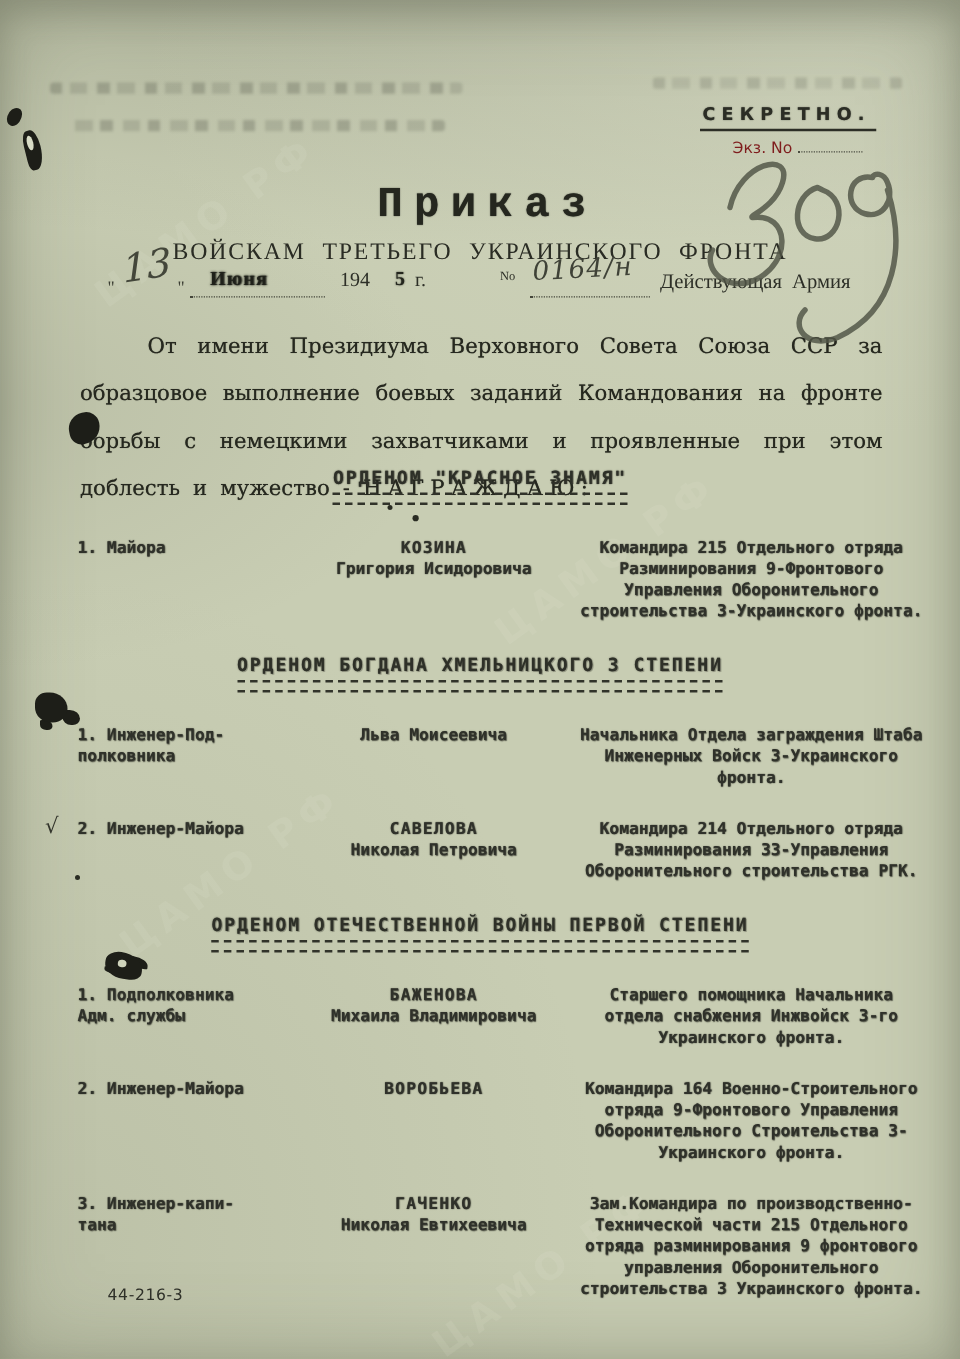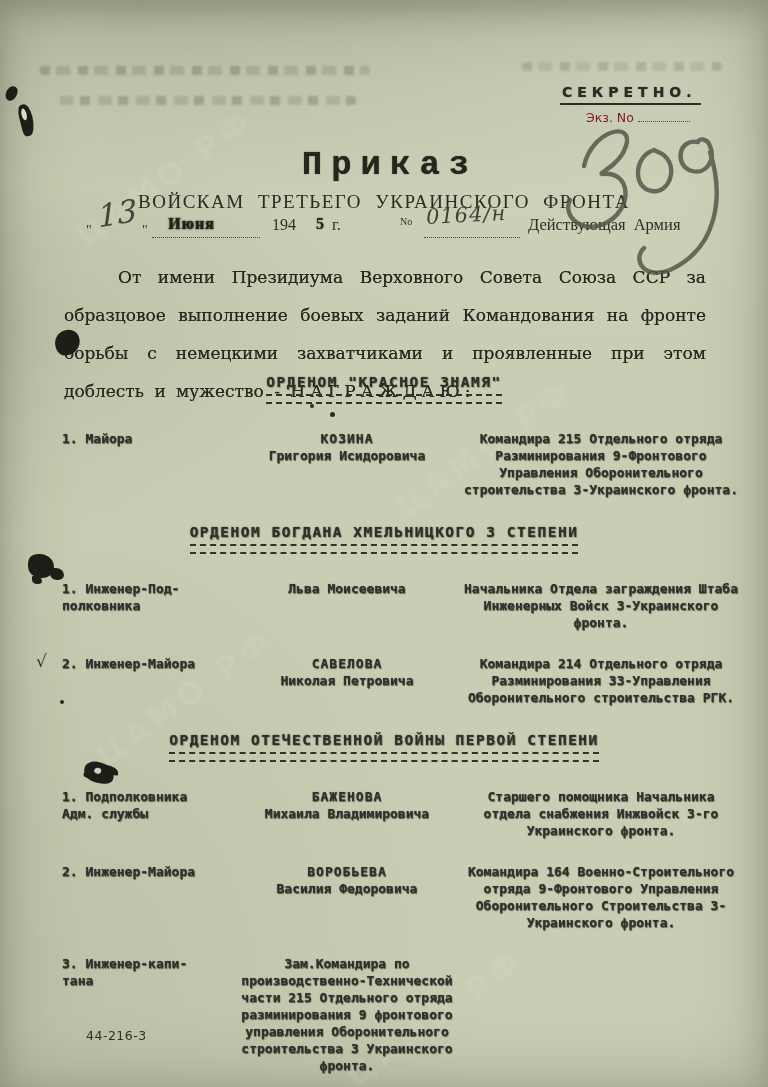--- a/index.html
+++ b/index.html
@@ -227,29 +227,32 @@
       <div class="given">Михаила Владимировича</div>
     </div>
     <div class="col pos">Старшего помощника Начальника отдела снабжения Инжвойск 3-го Украинского фронта.</div>
   </div>
 
   <div class="entry">
 
     <div class="col rank">2. Инженер-Майора</div>
     <div class="col name">
       <div class="surname">ВОРОБЬЕВА</div>
-      <div class="given">Василия Федоровича</div>
     </div>
     <div class="col pos">Командира 164 Военно-Строительного отряда 9-Фронтового Управления Оборонительного Строительства 3-Украинского фронта.</div>
   </div>
 
   <div class="entry">
 
     <div class="col rank">3. Инженер-капи-
 тана</div>
+    <div class="col name">
+      <div class="surname">ГАЧЕНКО</div>
+      <div class="given">Николая Евтихеевича</div>
+    </div>
     <div class="col pos">Зам.Командира по производственно-Технической части 215 Отдельного отряда разминирования 9 фронтового управления Оборонительного строительства 3 Украинского фронта.</div>
   </div>
 </div>
   </section>
 </div>
 
 <div class="stain st1"></div>
 <div class="stain st2"></div>
 <div class="stain st3"></div>
 <div class="stain st4"></div>

